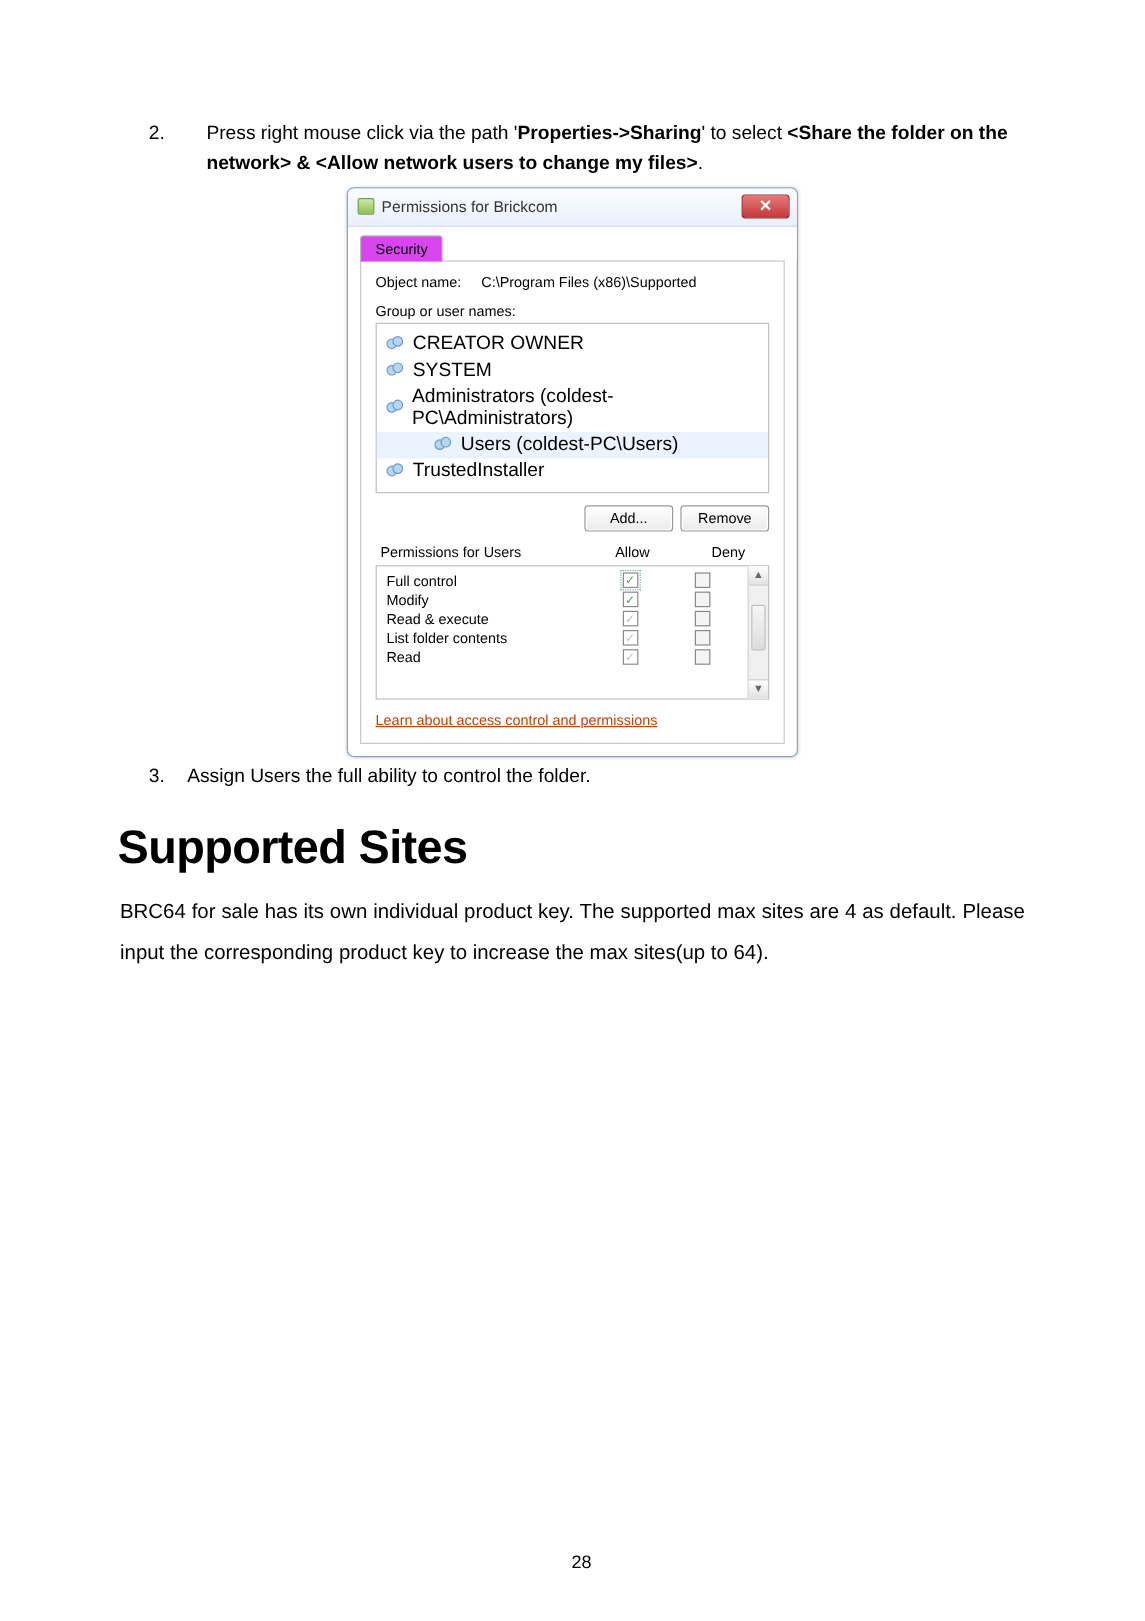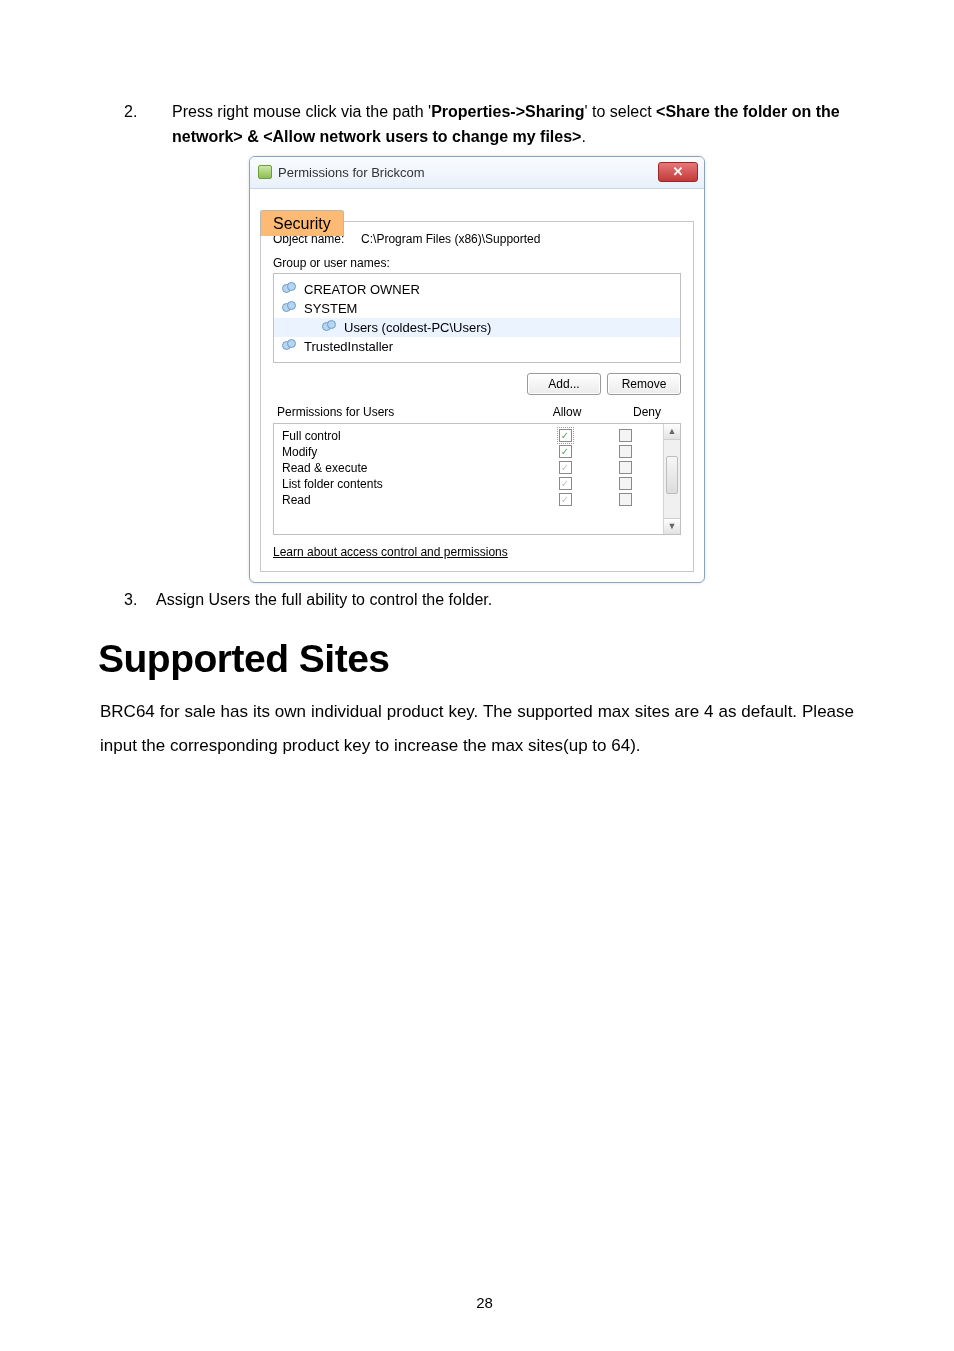--- a/index.html
+++ b/index.html
@@ -12,21 +12,21 @@
     min-height: 1351px;
     position: relative;
     padding: 100px 100px 0 100px;
   }
   .step-row { display: flex; margin-bottom: 6px; }
   .step-num { width: 72px; text-align: left; font-size: 16px; line-height: 1.55; padding-left: 24px; }
   .step-body { flex: 1; font-size: 16px; line-height: 1.55; font-family: Verdana, Arial, sans-serif; }
   .step-body b { font-weight: bold; }
   .dialog-wrap { display: flex; justify-content: center; margin: 6px 0 8px; }
   .dialog {
-    width: 456px;
+    width: 376px;
     border: 1px solid #8aa4bf;
     border-radius: 6px;
     background: #fff;
     box-shadow: 0 0 3px rgba(0,0,0,0.15);
     overflow: hidden;
   }
   .titlebar {
     height: 32px;
     background: linear-gradient(#fafcff,#e9f0fa);
     border-bottom: 1px solid #c7d7e9;
@@ -50,45 +50,45 @@
     background: linear-gradient(#e67878,#c33a3a);
     border: 1px solid #9a2727;
     border-radius: 3px;
     display: flex; align-items: center; justify-content: center;
     color: #fff; font-weight: bold; font-size: 13px;
   }
   .tabbar { padding: 6px 10px 0; background: #fff; }
   .tab {
     display: inline-block;
     padding: 4px 12px 3px;
-    font-size: 16px;
+    font-size: 12px;
     border: 1px solid #b8b8b8;
     border-bottom: none;
     border-radius: 3px 3px 0 0;
-    background: #fdba74;
+    background: #d946ef;
     position: relative;
-    top: 15px;
+    top: 1px;
   }
   .tabpanel {
     margin: 0 10px 10px;
     border: 1px solid #c8c8c8;
     padding: 10px 12px 12px;
     font-size: 12px;
   }
   .row-line { margin-bottom: 10px; }
   .label-inline { color: #000; }
   .groupbox {
     border: 1px solid #c0c0c0;
     padding: 6px 0;
     margin-bottom: 6px;
   }
   .group-item {
     display: flex; align-items: center;
     padding: 2px 8px;
-    font-size: 13px;
+    font-size: 16px;
     gap: 6px;
   }
   .group-item.sel { background: #eaf3ff; padding-left: 48px; }
   .gi-icon {
     width: 16px; height: 14px; position: relative;
   }
   .gi-icon::before {
     content: ""; position: absolute; left: 0; top: 2px;
     width: 7px; height: 7px; border-radius: 50%;
     background: #b7d4f0; border: 1px solid #6d9ccb;
@@ -142,21 +142,21 @@
     border-bottom: 1px solid #cfcfcf;
     display: flex; align-items: center; justify-content: center;
     font-size: 9px; color: #666;
   }
   .sb-btn.bot { position: absolute; bottom: 0; left: 0; right: 0; border-top: 1px solid #cfcfcf; border-bottom: none; }
   .sb-thumb {
     position: absolute; left: 2px; right: 2px; top: 32px; height: 38px;
     background: linear-gradient(#f6f6f6,#dcdcdc);
     border: 1px solid #bdbdbd; border-radius: 2px;
   }
-  .link { color: #000000; text-decoration: underline; font-size: 12px; display: inline-block; margin-top: 10px; }
+  .link { color: #c2410c; text-decoration: underline; font-size: 12px; display: inline-block; margin-top: 10px; }
   .dlg-footer { display: flex; justify-content: flex-end; gap: 6px; margin-top: 10px; }
   .step3 { display: flex; margin-top: 4px; margin-bottom: 28px; }
   .step3 .num { width: 56px; padding-left: 24px; font-size: 16px; }
   .step3 .txt { font-size: 16px; font-family: Verdana, Arial, sans-serif; }
   h2.section {
     font-size: 39px; font-weight: bold;
     margin: 12px 0 14px -2px;
     letter-spacing: -0.5px;
   }
   .para {
@@ -202,20 +202,24 @@
       <div style="margin-bottom:3px;">Group or user names:</div>
       <div class="groupbox">
         <div class="group-item">
             <span class="gi-icon"></span>
             <span>CREATOR OWNER</span>
           </div>
         <div class="group-item">
             <span class="gi-icon"></span>
             <span>SYSTEM</span>
           </div>
+        <div class="group-item">
+            <span class="gi-icon"></span>
+            <span>Administrators (coldest-PC\Administrators)</span>
+          </div>
         <div class="group-item sel">
             <span class="gi-icon"></span>
             <span>Users (coldest-PC\Users)</span>
           </div>
         <div class="group-item">
             <span class="gi-icon"></span>
             <span>TrustedInstaller</span>
           </div>
       </div>
       <div class="btn-row">

